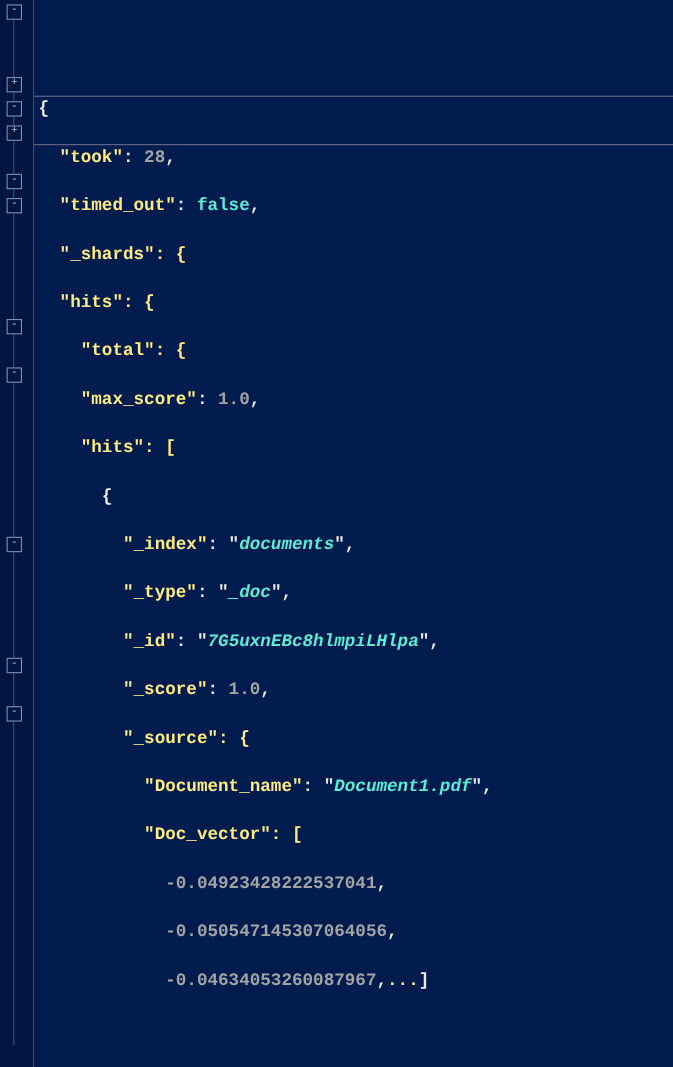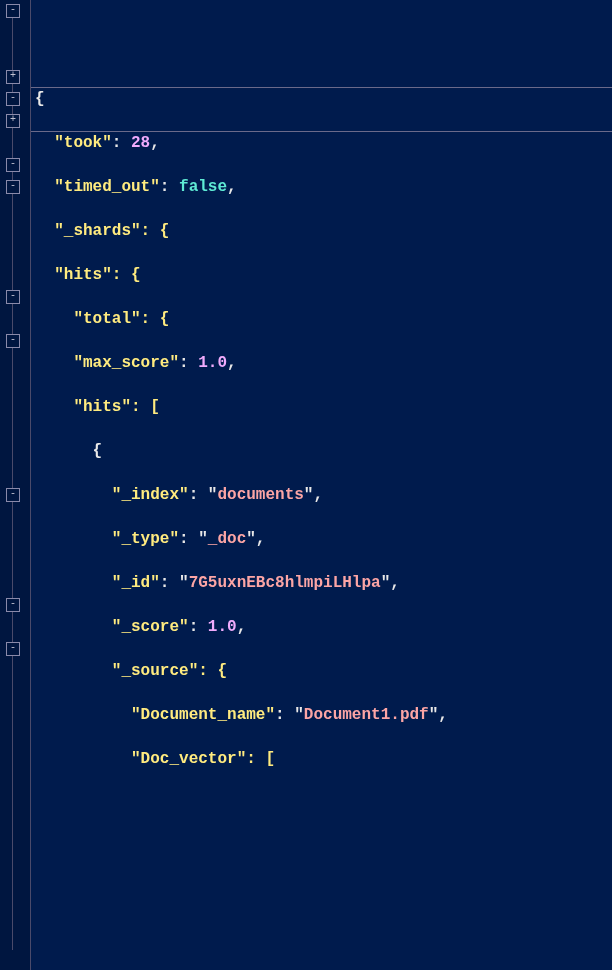--- a/index.html
+++ b/index.html
@@ -49,22 +49,22 @@
     flex: 1;
     padding: 0 0 0 4px;
     white-space: pre;
     line-height: 22px;
     font-weight: bold;
     position: relative;
   }
   .line { height: 22px; }
   .punct { color: #e8e8e8; }
   .key   { color: #ffeb7f; }
-  .str   { color: #fca5a5; }
-  .num   { color: #f0abfc; }
+  .str   { color: #5eead4; font-style: italic; }
+  .num   { color: #a3a3a3; }
   .bool  { color: #5eead4; }
   .dots  { color: #ffeb7f; }
   .hr-divider {
     position: absolute;
     left: 0;
     right: 0;
     height: 1px;
     background: #6a6a8a;
   }
 </style>
@@ -101,20 +101,23 @@
 <div class="line">    <span class="key">"max_score"</span><span class="punct">: </span><span class="num">1.0</span><span class="punct">,</span></div>
 <div class="line">    <span class="key">"hits": [</span></div>
 <div class="line">      <span class="punct">{</span></div>
 <div class="line">        <span class="key">"_index"</span><span class="punct">: "</span><span class="str">documents</span><span class="punct">",</span></div>
 <div class="line">        <span class="key">"_type"</span><span class="punct">: "</span><span class="str">_doc</span><span class="punct">",</span></div>
 <div class="line">        <span class="key">"_id"</span><span class="punct">: "</span><span class="str">7G5uxnEBc8hlmpiLHlpa</span><span class="punct">",</span></div>
 <div class="line">        <span class="key">"_score"</span><span class="punct">: </span><span class="num">1.0</span><span class="punct">,</span></div>
 <div class="line">        <span class="key">"_source": {</span></div>
 <div class="line">          <span class="key">"Document_name"</span><span class="punct">: "</span><span class="str">Document1.pdf</span><span class="punct">",</span></div>
 <div class="line">          <span class="key">"Doc_vector": [</span></div>
+<div class="line">            <span class="num">-0.04923428222537041</span><span class="punct">,</span></div>
+<div class="line">            <span class="num">-0.050547145307064056</span><span class="punct">,</span></div>
+<div class="line">            <span class="num">-0.04634053260087967</span><span class="punct">,</span><span class="dots">...</span><span class="punct">]</span></div>
 <div class="line">        </div>
 
 
 
 
 
 
 
 
 

